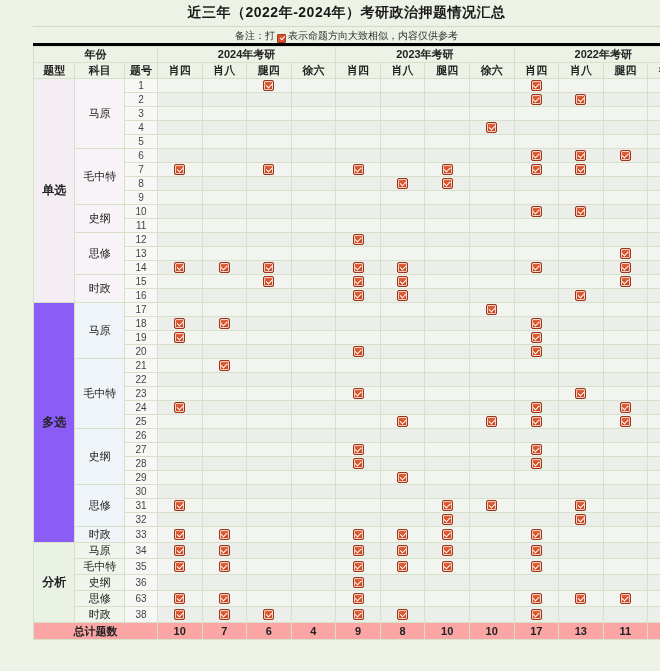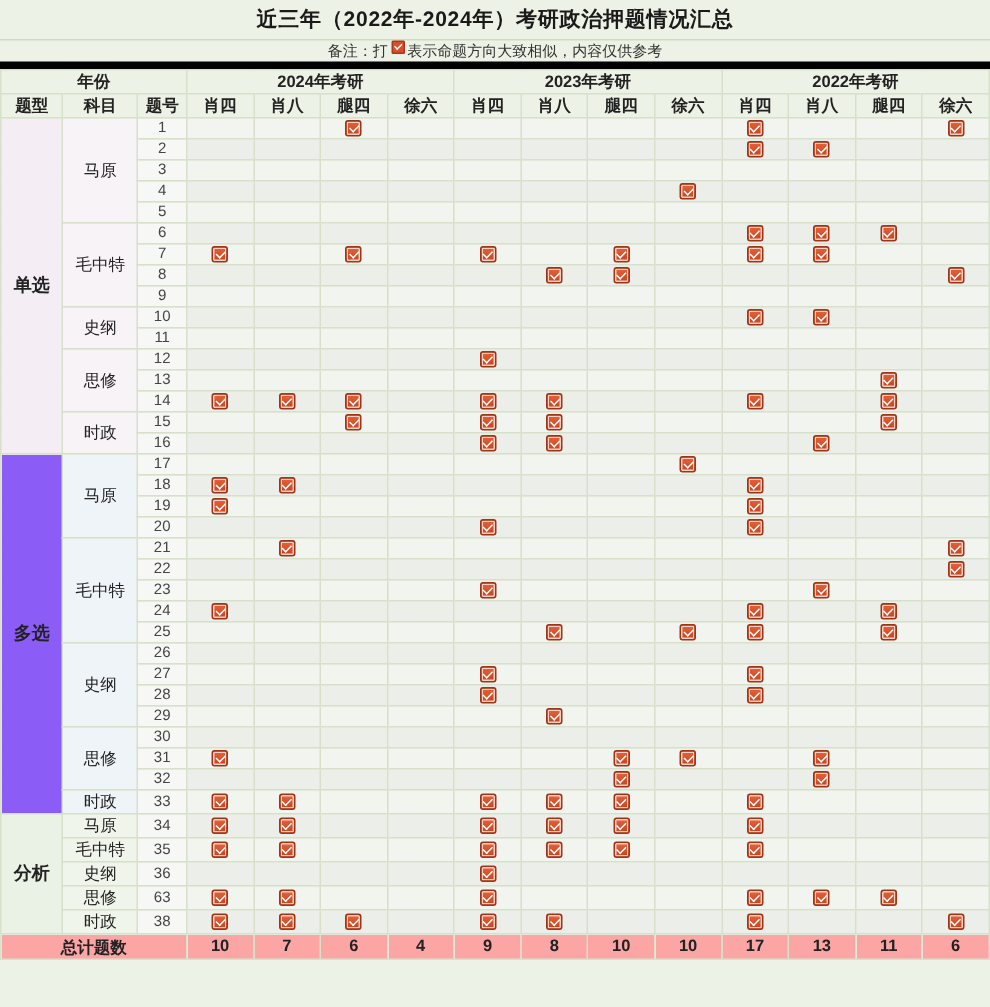--- a/index.html
+++ b/index.html
@@ -9,37 +9,38 @@
     background: #eef3e7;
     font-family: "Liberation Sans", sans-serif;
     font-size: 11px;
     color: #333;
     overflow: hidden;
   }
   #page {
     width: 660px; height: 671px;
     position: relative;
     background: #edf2e6;
+    padding-left: 33px;
   }
   .title-bar {
     height: 27px;
     display: flex; align-items: center; justify-content: center;
     border-bottom: 1px solid #cfdcc2;
     background: #edf2e6;
   }
   .title-bar .title {
     font-size: 14px;
     font-weight: bold;
     color: #1a1a1a;
     letter-spacing: 0.5px;
   }
   .note-bar {
     height: 19px;
-    display: flex; align-items: flex-start; justify-content: center;
-    border-bottom: 5px solid #000000;
+    display: flex; align-items: flex-end; justify-content: center;
+    border-bottom: 3px solid #000000;
     font-size: 10px;
     color: #333;
   }
   .note-bar .chk {
     display: inline-block;
     width: 9px; height: 9px;
     margin: 0 2px;
     vertical-align: -1px;
     background: #d94f2b;
     border: 1px solid #a8391c;

